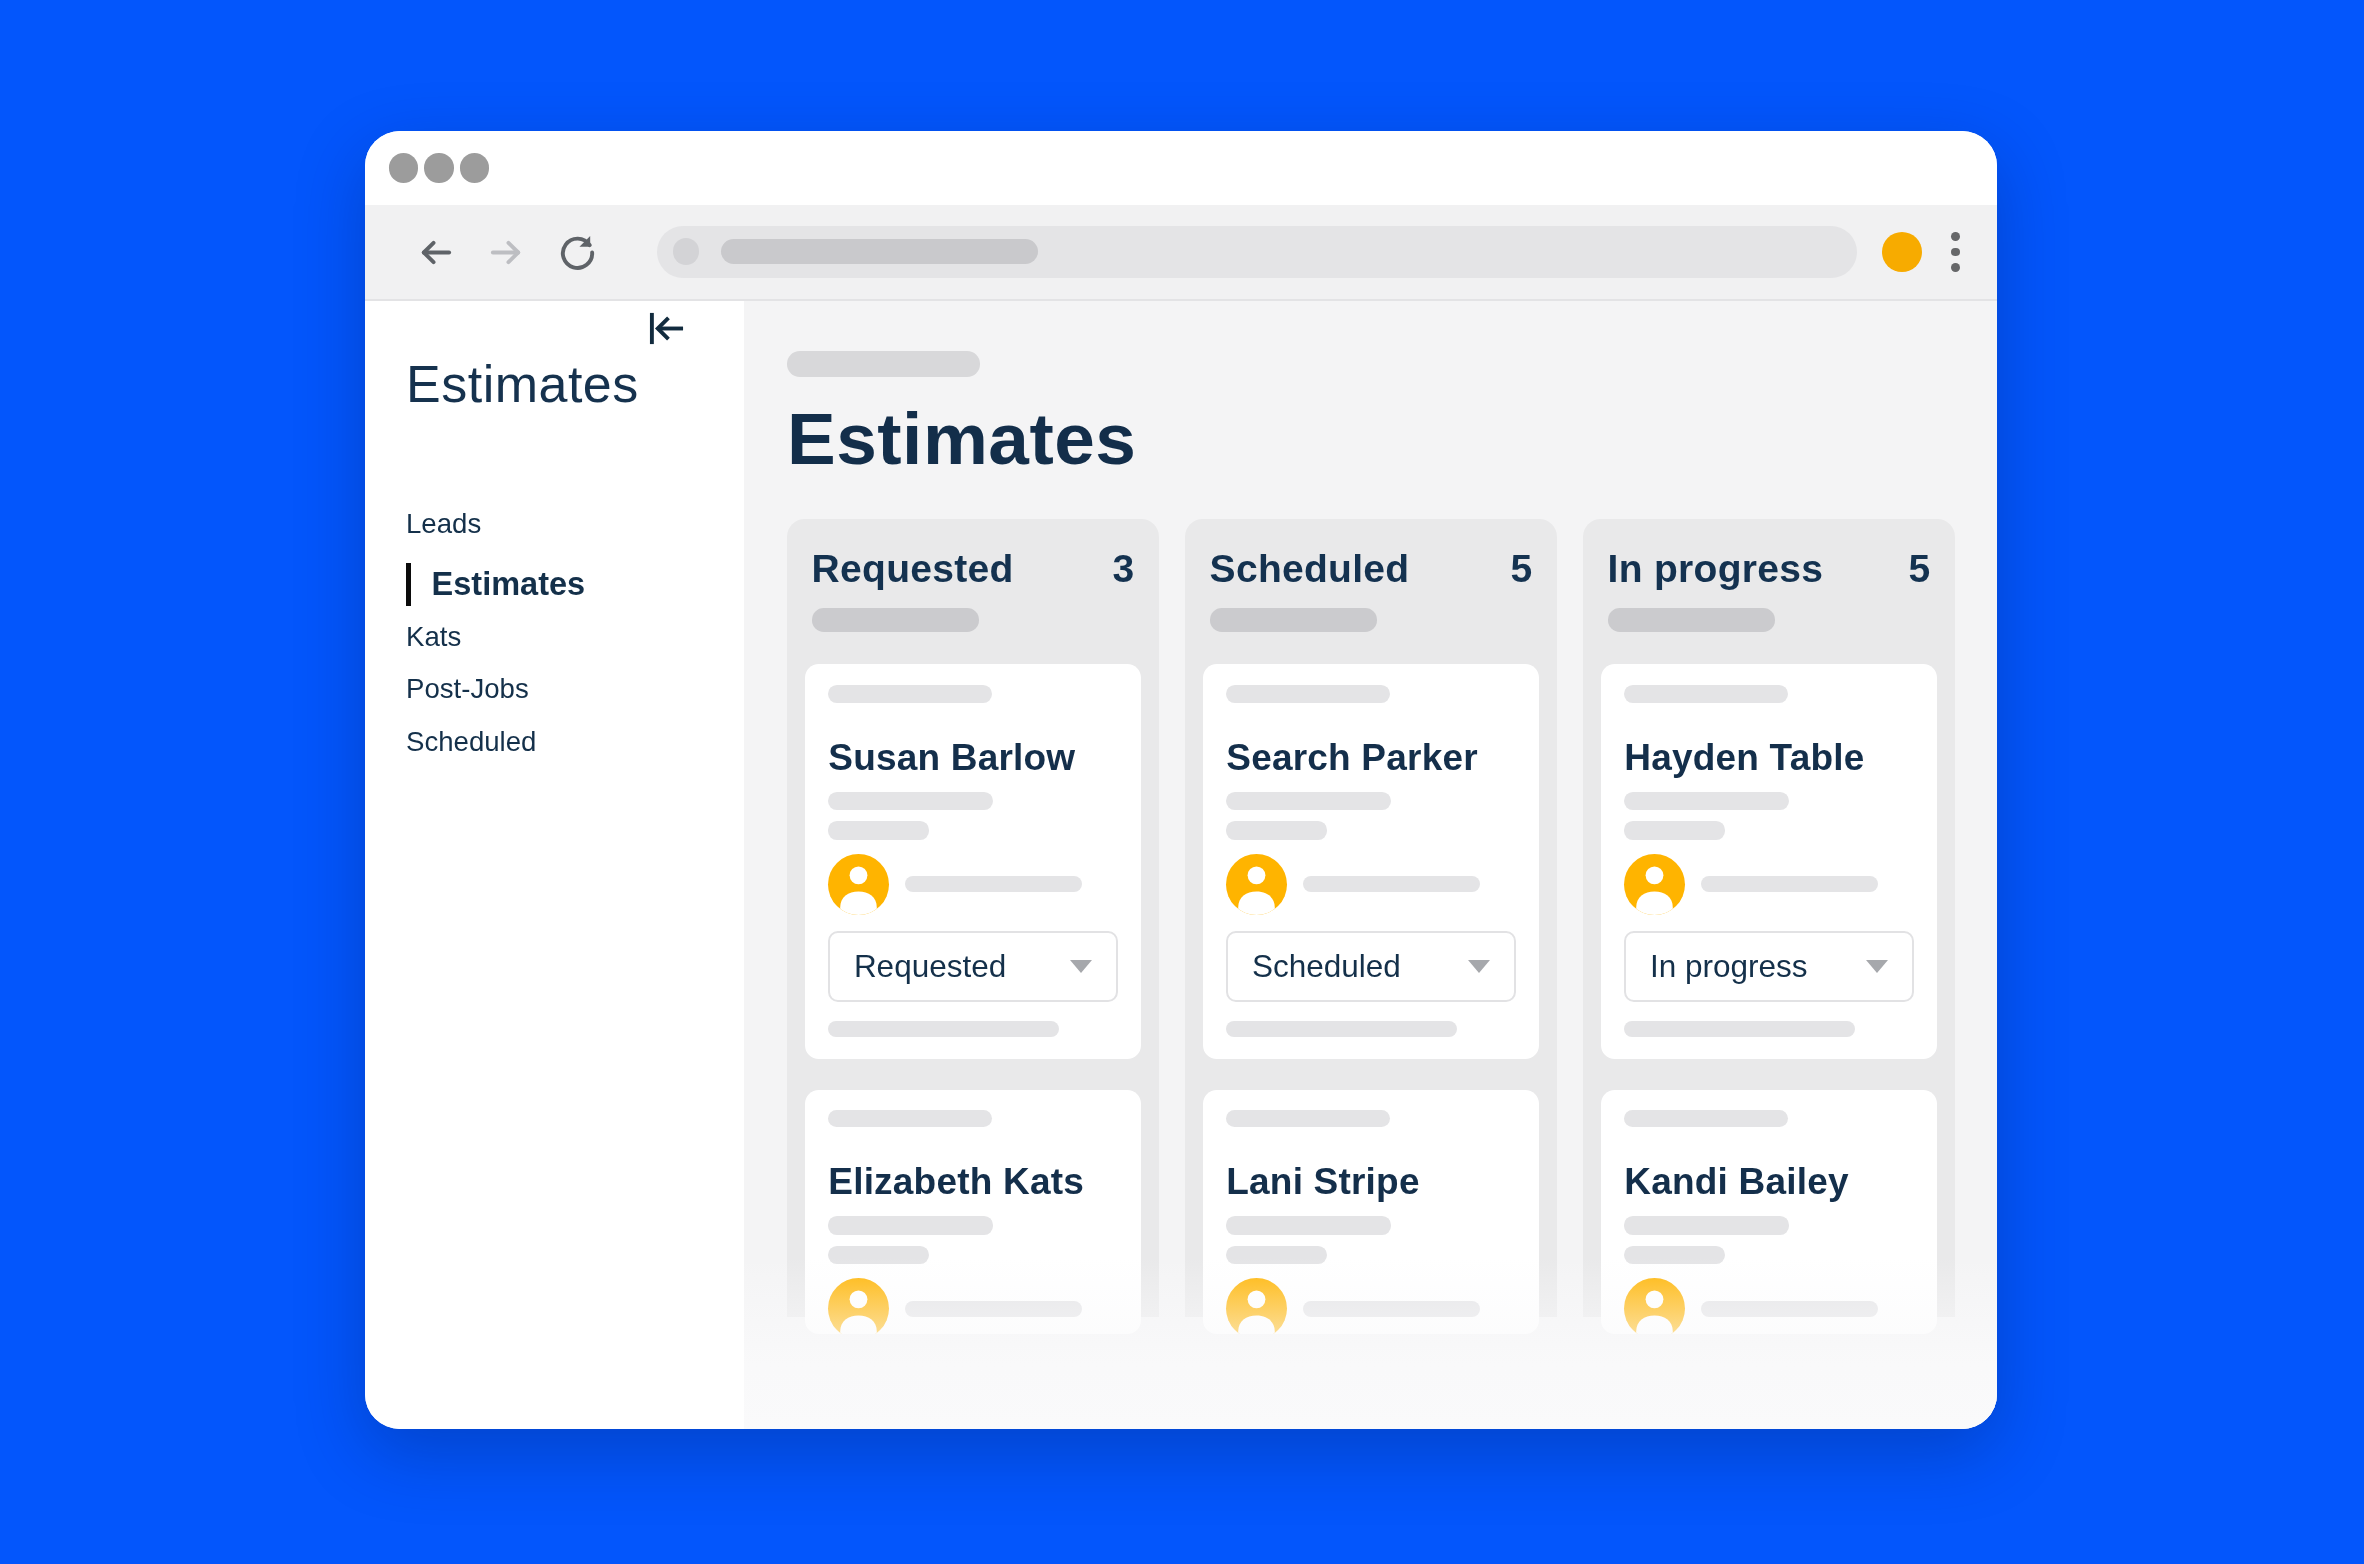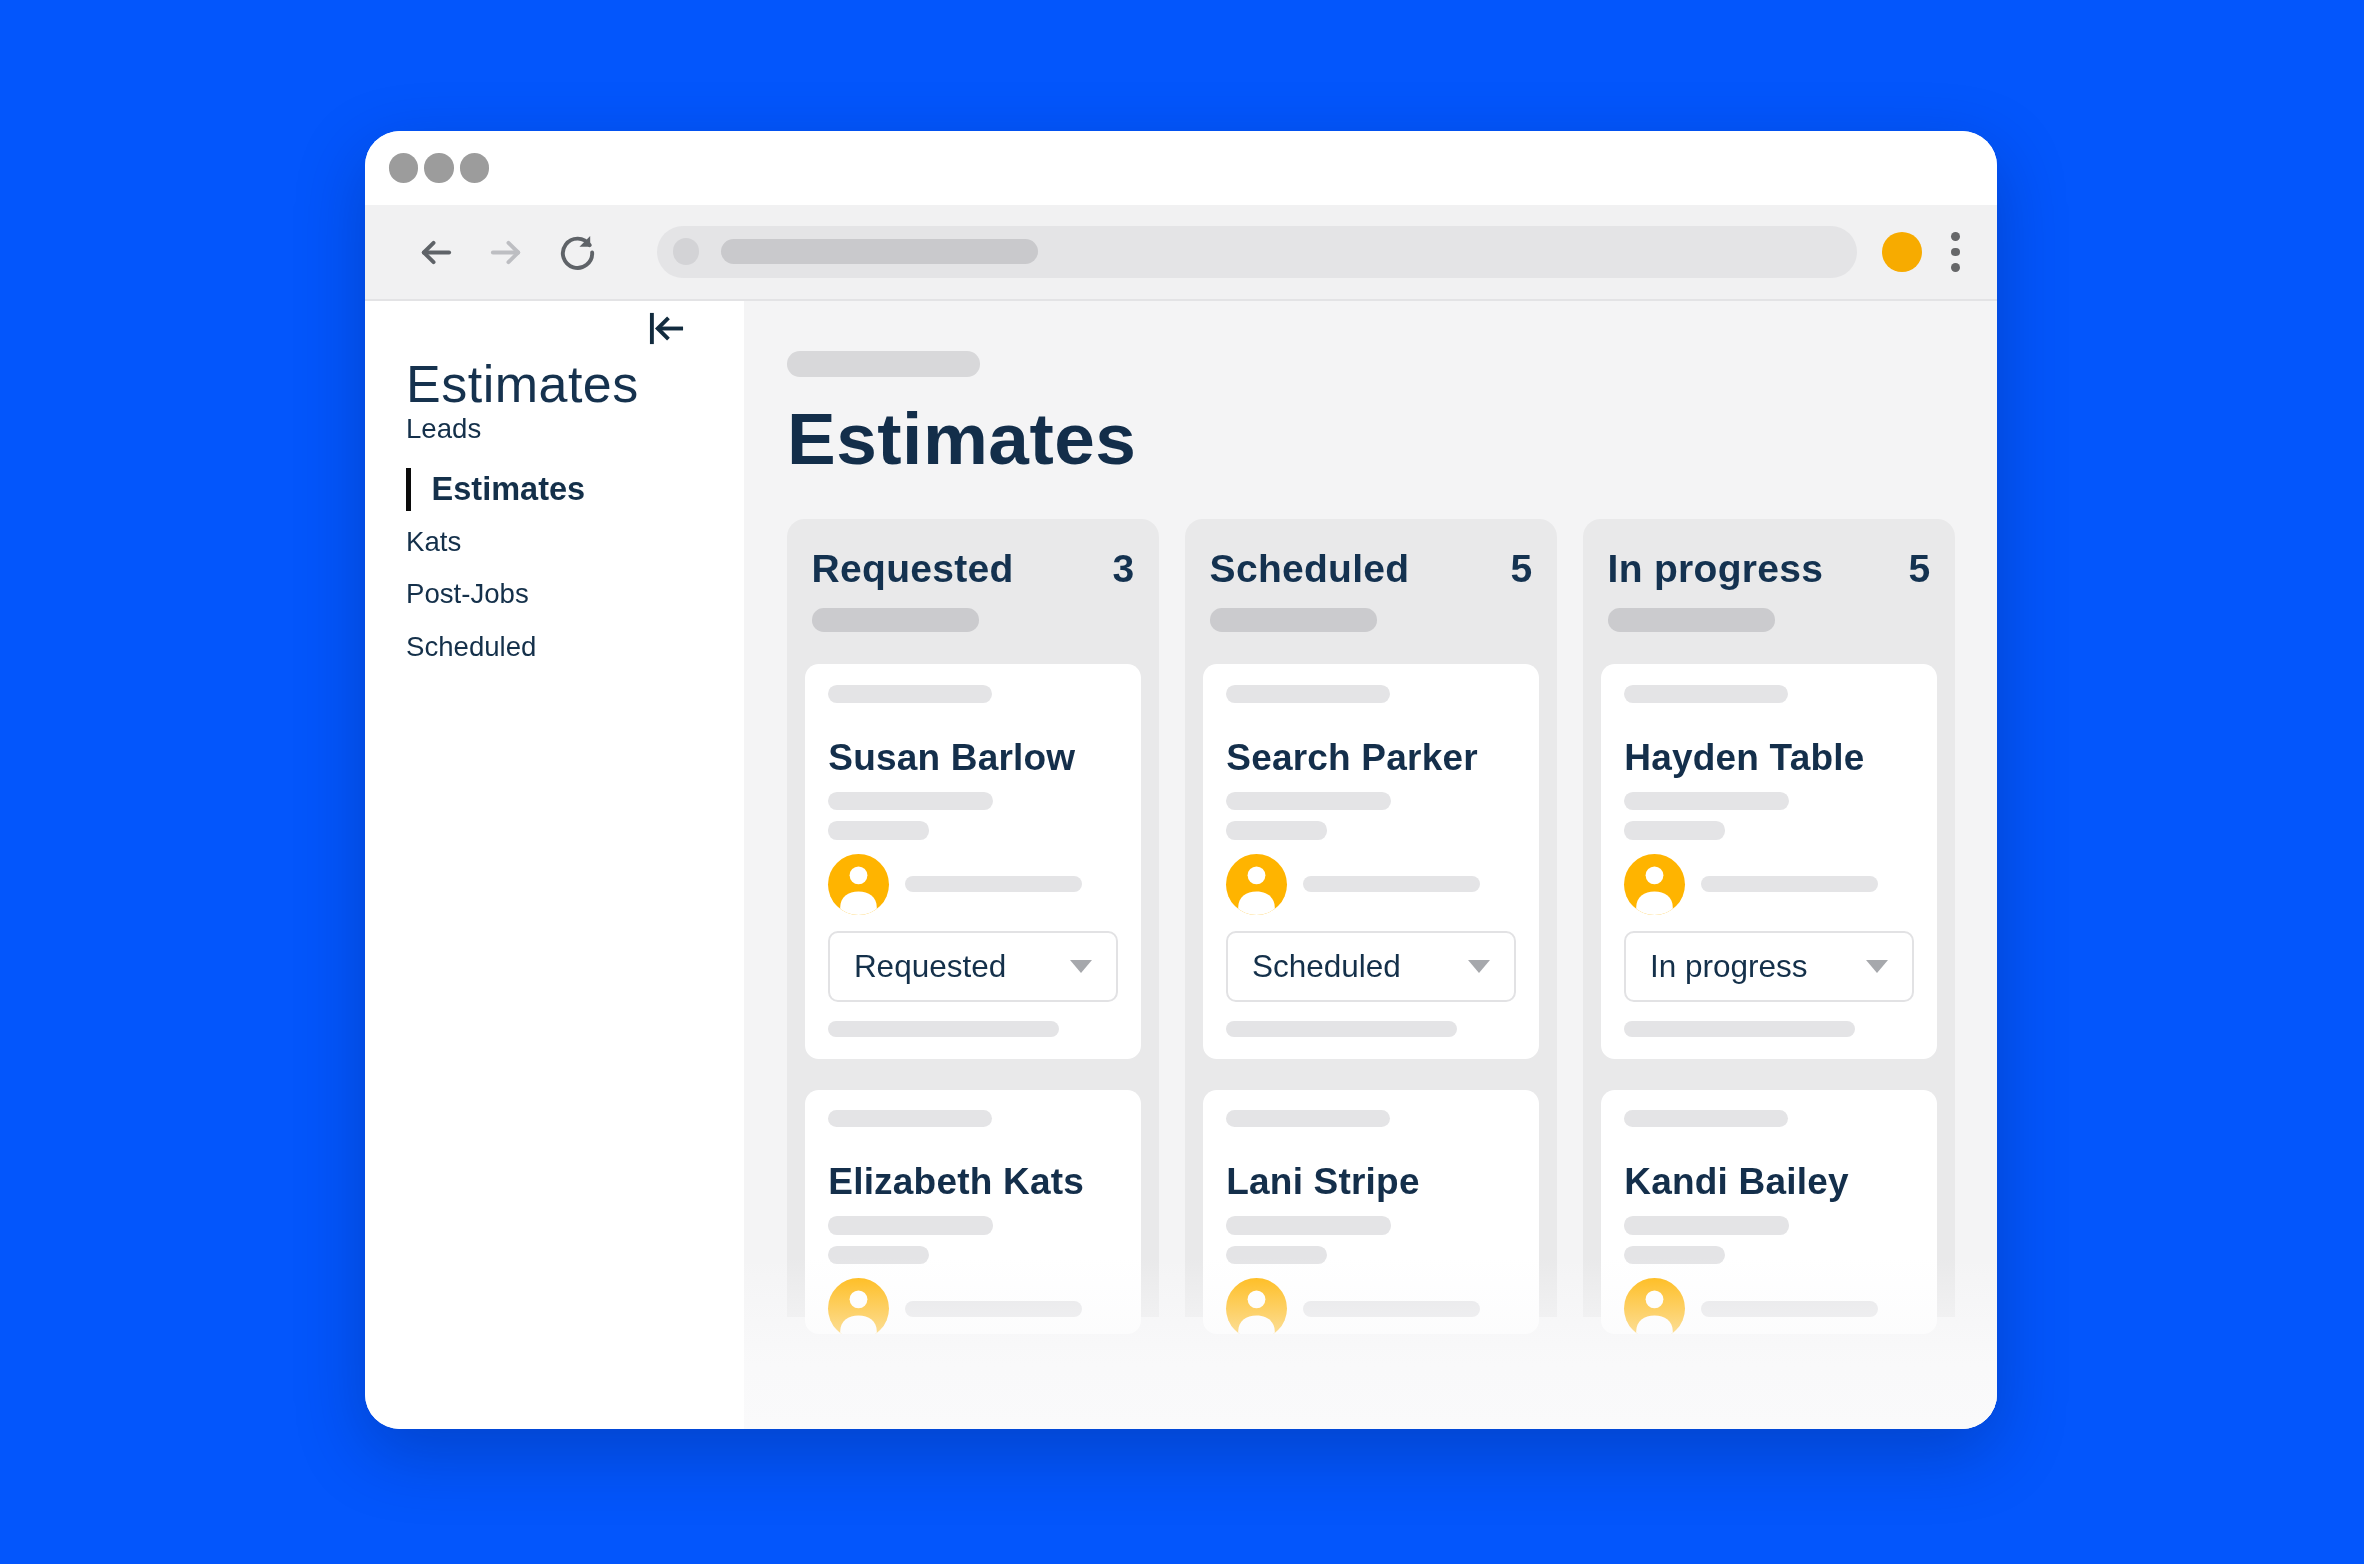--- a/index.html
+++ b/index.html
@@ -28,21 +28,21 @@
   .url-skeleton{width:317px;height:24.6px;border-radius:12.8px;background:#C9C9CC;margin-left:21.7px;}
   .toolbar-right{position:absolute;right:33px;top:0;height:94px;display:flex;align-items:center;gap:25.6px;}
   .profile-dot{width:40px;height:40px;border-radius:50%;background:#F7AB00;}
   .kebab{display:flex;flex-direction:column;gap:6.9px;padding:5.9px 3.9px;}
   .kebab span{width:8.9px;height:8.9px;border-radius:50%;background:#666769;}
   
   .app{flex:1 1 auto;display:flex;min-height:0;}
   .sidebar{width:379px;background:#FFFFFF;box-sizing:border-box;padding:0 0 0 41px;position:relative;flex:0 0 auto;}
   .collapse-btn{position:absolute;top:5.9px;right:55px;width:45px;height:43px;display:flex;align-items:center;justify-content:center;cursor:pointer;}
   .sidebar-title{margin-top:53px;font-size:52px;font-weight:500;color:#16324E;letter-spacing:0.5px;}
-  .side-nav{display:flex;flex-direction:column;}
+  .side-nav{margin-top:95px;display:flex;flex-direction:column;}
   .nav-item{font-size:27.6px;color:#14304A;margin-bottom:22.7px;line-height:29.6px;cursor:pointer;}
   .nav-item.active{font-size:32.5px;font-weight:700;line-height:43px;display:flex;align-items:center;margin:2px 0 15.8px;}
   .active-bar{width:4.9px;height:43px;background:#0B0B0B;margin-right:20.7px;flex:0 0 auto;}
   
   .content{flex:1 1 auto;background:#F4F4F5;box-sizing:border-box;padding:50px 0 0 43px;position:relative;overflow:hidden;}
   .bc-skeleton{width:193px;height:25.6px;border-radius:12.8px;background:#D8D8DA;}
   .page-title{margin:23.6px 0 0;font-size:73px;line-height:77px;font-weight:700;color:#132E4A;letter-spacing:0.5px;}
   .controls{margin-top:51px;display:flex;align-items:center;height:61px;}
   .search-box{width:372px;height:61px;background:#FFFFFF;border:2px solid #C7C8CB;border-radius:9.9px;box-sizing:border-box;display:flex;align-items:center;padding:0 15.8px;gap:12.8px;}
   .search-box input{border:none;outline:none;background:transparent;font-family:"Liberation Sans",sans-serif;font-size:29.6px;color:#4A4C52;width:276px;}

